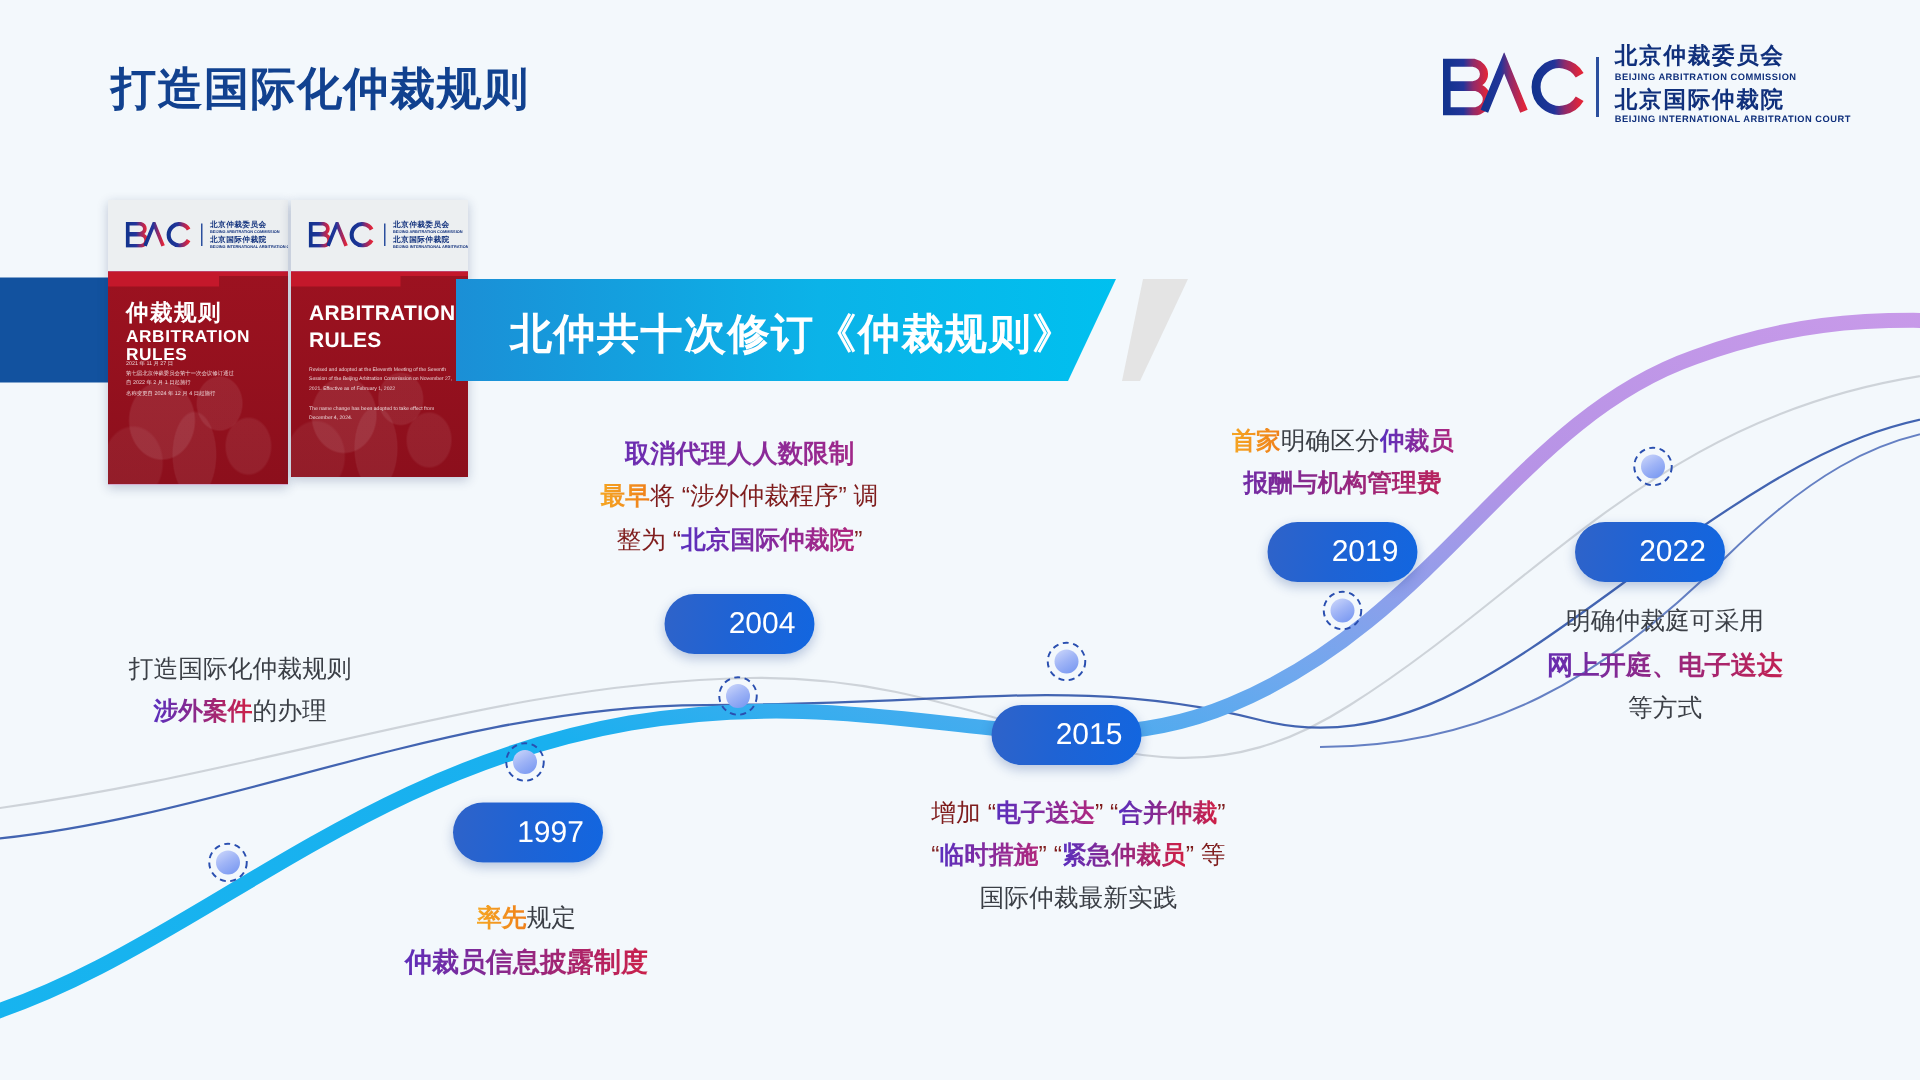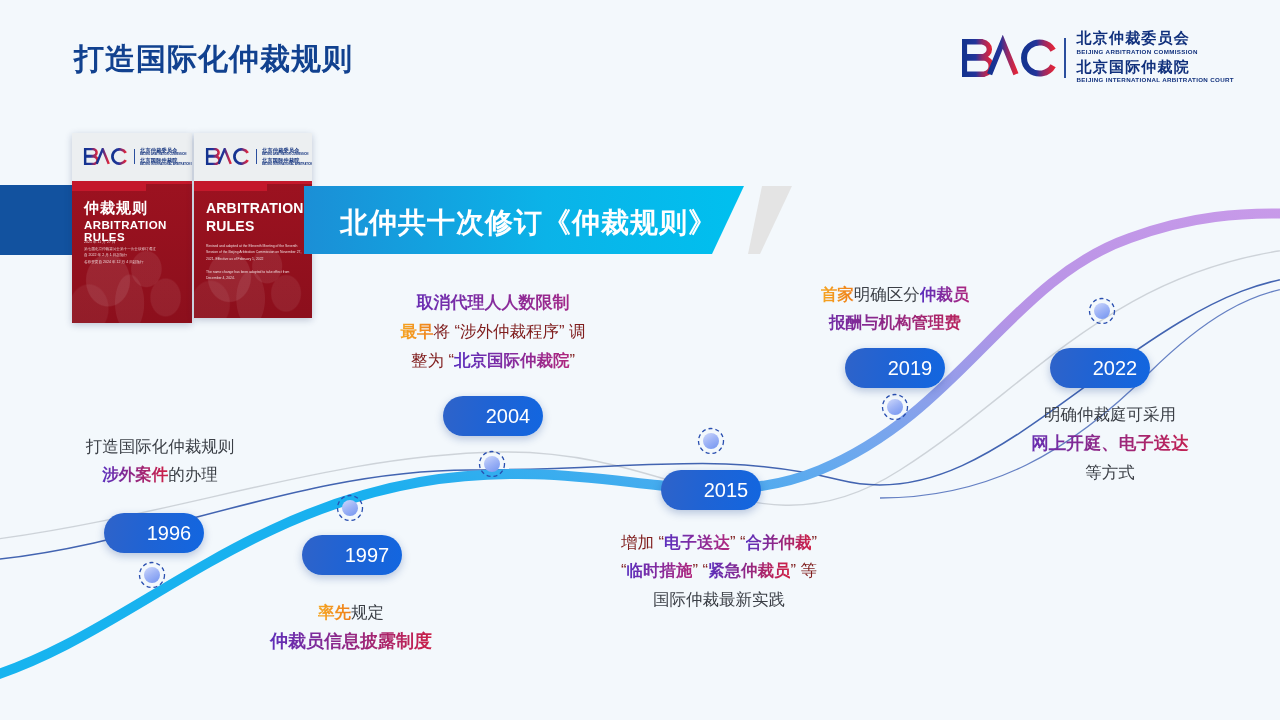--- a/index.html
+++ b/index.html
@@ -257,23 +257,20 @@
       <div class="bk-meta2" style="top:88px;">The name change has been adopted to take effect from December 4, 2024.</div>
     </div>
   </div>
 
   <div class="banner-wrap">
     <div class="banner"></div>
     <div class="banner-sliver"></div>
     <div class="banner-txt">北仲共十次修订《仲裁规则》</div>
   </div>
 
-  <div class="pill" style="left:104px;top:513px;width:100px;">
-    <span>1996</span>
-  </div>
   <div class="pill" style="left:302px;top:535px;width:100px;">
     <span>1997</span>
   </div>
   <div class="pill" style="left:443px;top:396px;width:100px;">
     <span>2004</span>
   </div>
   <div class="pill" style="left:661px;top:470px;width:100px;">
     <span>2015</span>
   </div>
   <div class="pill" style="left:845px;top:348px;width:100px;">

